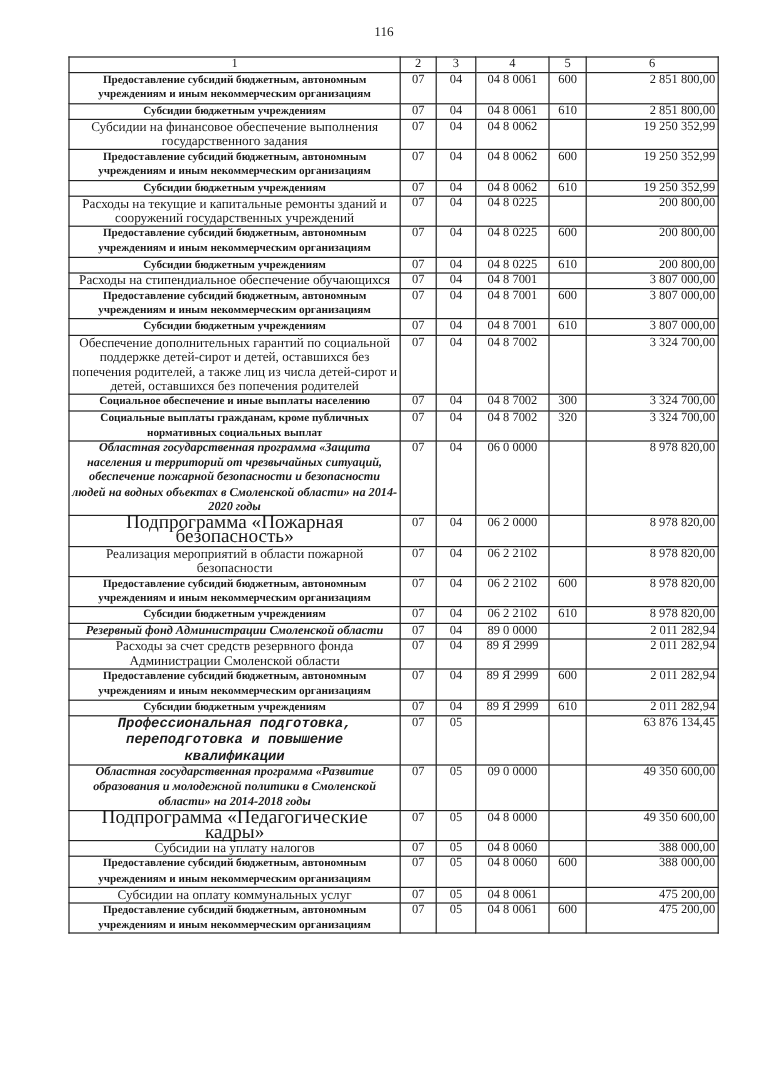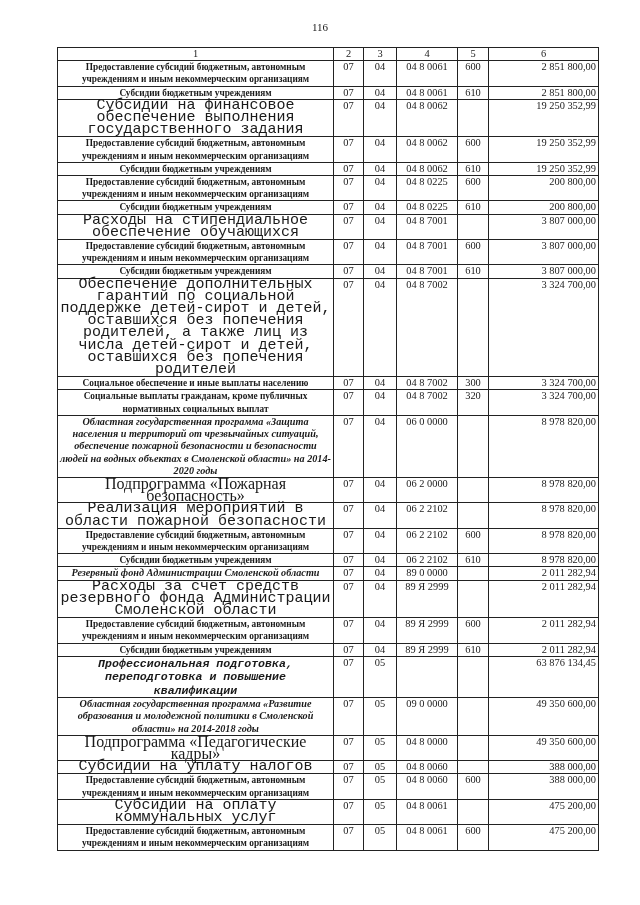--- a/index.html
+++ b/index.html
@@ -12,21 +12,21 @@
   table.budget td, table.budget th { border: 1px solid #222; padding: 0 2px;
                  font-size: 10.4px; line-height: 12.2px; vertical-align: top; }
   table.budget th { font-weight: normal; text-align: center; height: 12px; }
   td.c1 { text-align: center; }
   td.c2, td.c3, td.c4, td.c5 { text-align: center; font-size: 9.6px; }
   td.c6 { text-align: right; font-size: 9.6px; padding-right: 3px; }
   tr.bold td.c1 { font-weight: bold; font-size: 9.3px; }
   tr.bolditalic td.c1 { font-weight: bold; font-style: italic; font-size: 10.2px; }
   tr.bigbolditalic td.c1 { font-weight: bold; font-style: italic; font-size: 11.6px; line-height: 13.5px; font-family: Liberation Mono, monospace; }
   tr.boldplain td.c1 { font-weight: normal; font-size: 16px; }
-  tr.normal td.c1 { font-size: 15px; font-family: Liberation Mono, monospace; }
+  tr.normal td.c1 { font-size: 11px; }
 </style>
 </head>
 <body>
 
 <div class="page-num">116</div>
 
 <table class="budget">
   <colgroup>
     <col style="width:276px">
     <col style="width:30px">
@@ -79,20 +79,28 @@
         <td class="c6">19 250 352,99</td>
       </tr>
       <tr class="bold">
         <td class="c1">Субсидии бюджетным учреждениям</td>
         <td class="c2">07</td>
         <td class="c3">04</td>
         <td class="c4">04 8 0062</td>
         <td class="c5">610</td>
         <td class="c6">19 250 352,99</td>
       </tr>
+      <tr class="normal">
+        <td class="c1">Расходы на текущие и капитальные ремонты зданий и сооружений государственных учреждений</td>
+        <td class="c2">07</td>
+        <td class="c3">04</td>
+        <td class="c4">04 8 0225</td>
+        <td class="c5"></td>
+        <td class="c6">200 800,00</td>
+      </tr>
       <tr class="bold">
         <td class="c1">Предоставление субсидий бюджетным, автономным учреждениям и иным некоммерческим организациям</td>
         <td class="c2">07</td>
         <td class="c3">04</td>
         <td class="c4">04 8 0225</td>
         <td class="c5">600</td>
         <td class="c6">200 800,00</td>
       </tr>
       <tr class="bold">
         <td class="c1">Субсидии бюджетным учреждениям</td>

